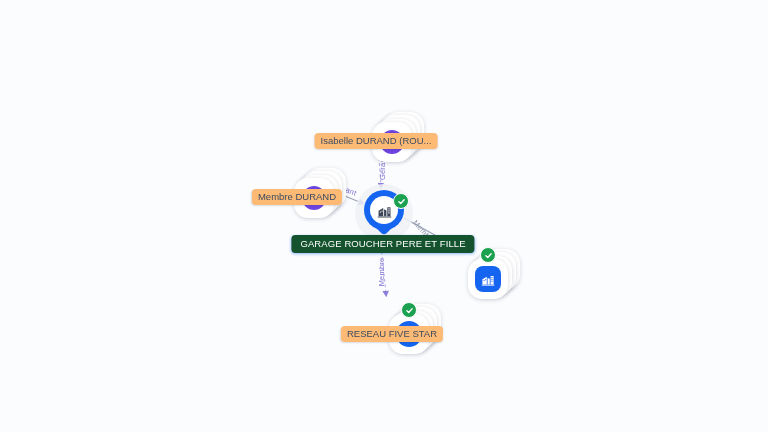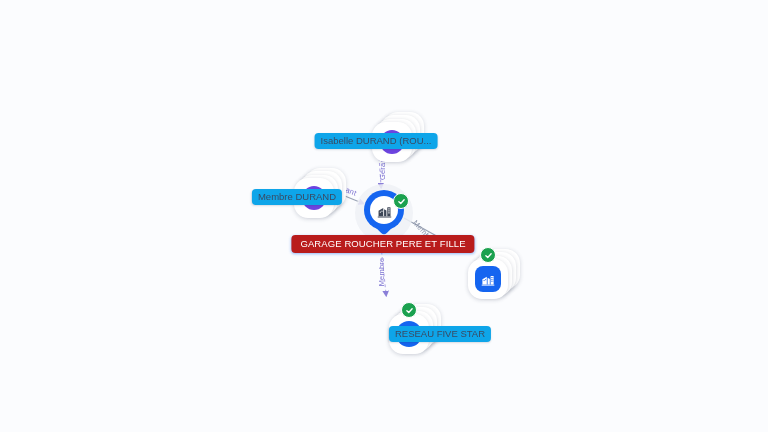--- a/index.html
+++ b/index.html
@@ -97,32 +97,32 @@
     border: 1.5px solid #ffffff;
     display: flex;
     align-items: center;
     justify-content: center;
     z-index: 6;
   }
 
   
   .label {
     position: absolute;
-    background: #0ea5e9;
+    background: #fdba74;
     border-radius: 4px;
     padding: 2px 6px;
     font-size: 9.5px;
     line-height: 12px;
     color: #3a4a63;
     white-space: nowrap;
     box-shadow: 0 1px 2px rgba(40,50,80,.16);
     transform: translateX(-50%);
   }
   .label.selected {
-    background: #b91c1c;
+    background: #14532d;
     color: #ffffff;
     font-size: 9.5px;
     padding: 3px 9px;
     border-radius: 4px;
     letter-spacing: .1px;
     box-shadow: 0 1px 3px rgba(21,101,240,.45);
     z-index: 20;
   }
 
   
@@ -333,15 +333,15 @@
           <rect x="7.7" y="12.3" width="1.5" height="1.5" fill="#1565f0"></rect>
         </svg>
       </div>
     </div>
     <div class="badge" style="left:8px; top:-9px;">
       <svg width="9" height="9" viewBox="0 0 24 24" fill="none" stroke="#ffffff" stroke-width="3.6" stroke-linecap="round" stroke-linejoin="round">
         <path d="M5 12.6 L10 17.4 L19 7.2"></path>
       </svg>
     </div>
   </div>
-  <div class="label" style="left:392px; top:326px;margin-left:48px;">RESEAU FIVE STAR</div>
+  <div class="label" style="left:392px; top:326px;">RESEAU FIVE STAR</div>
 
 </div>
 
 </body></html>

